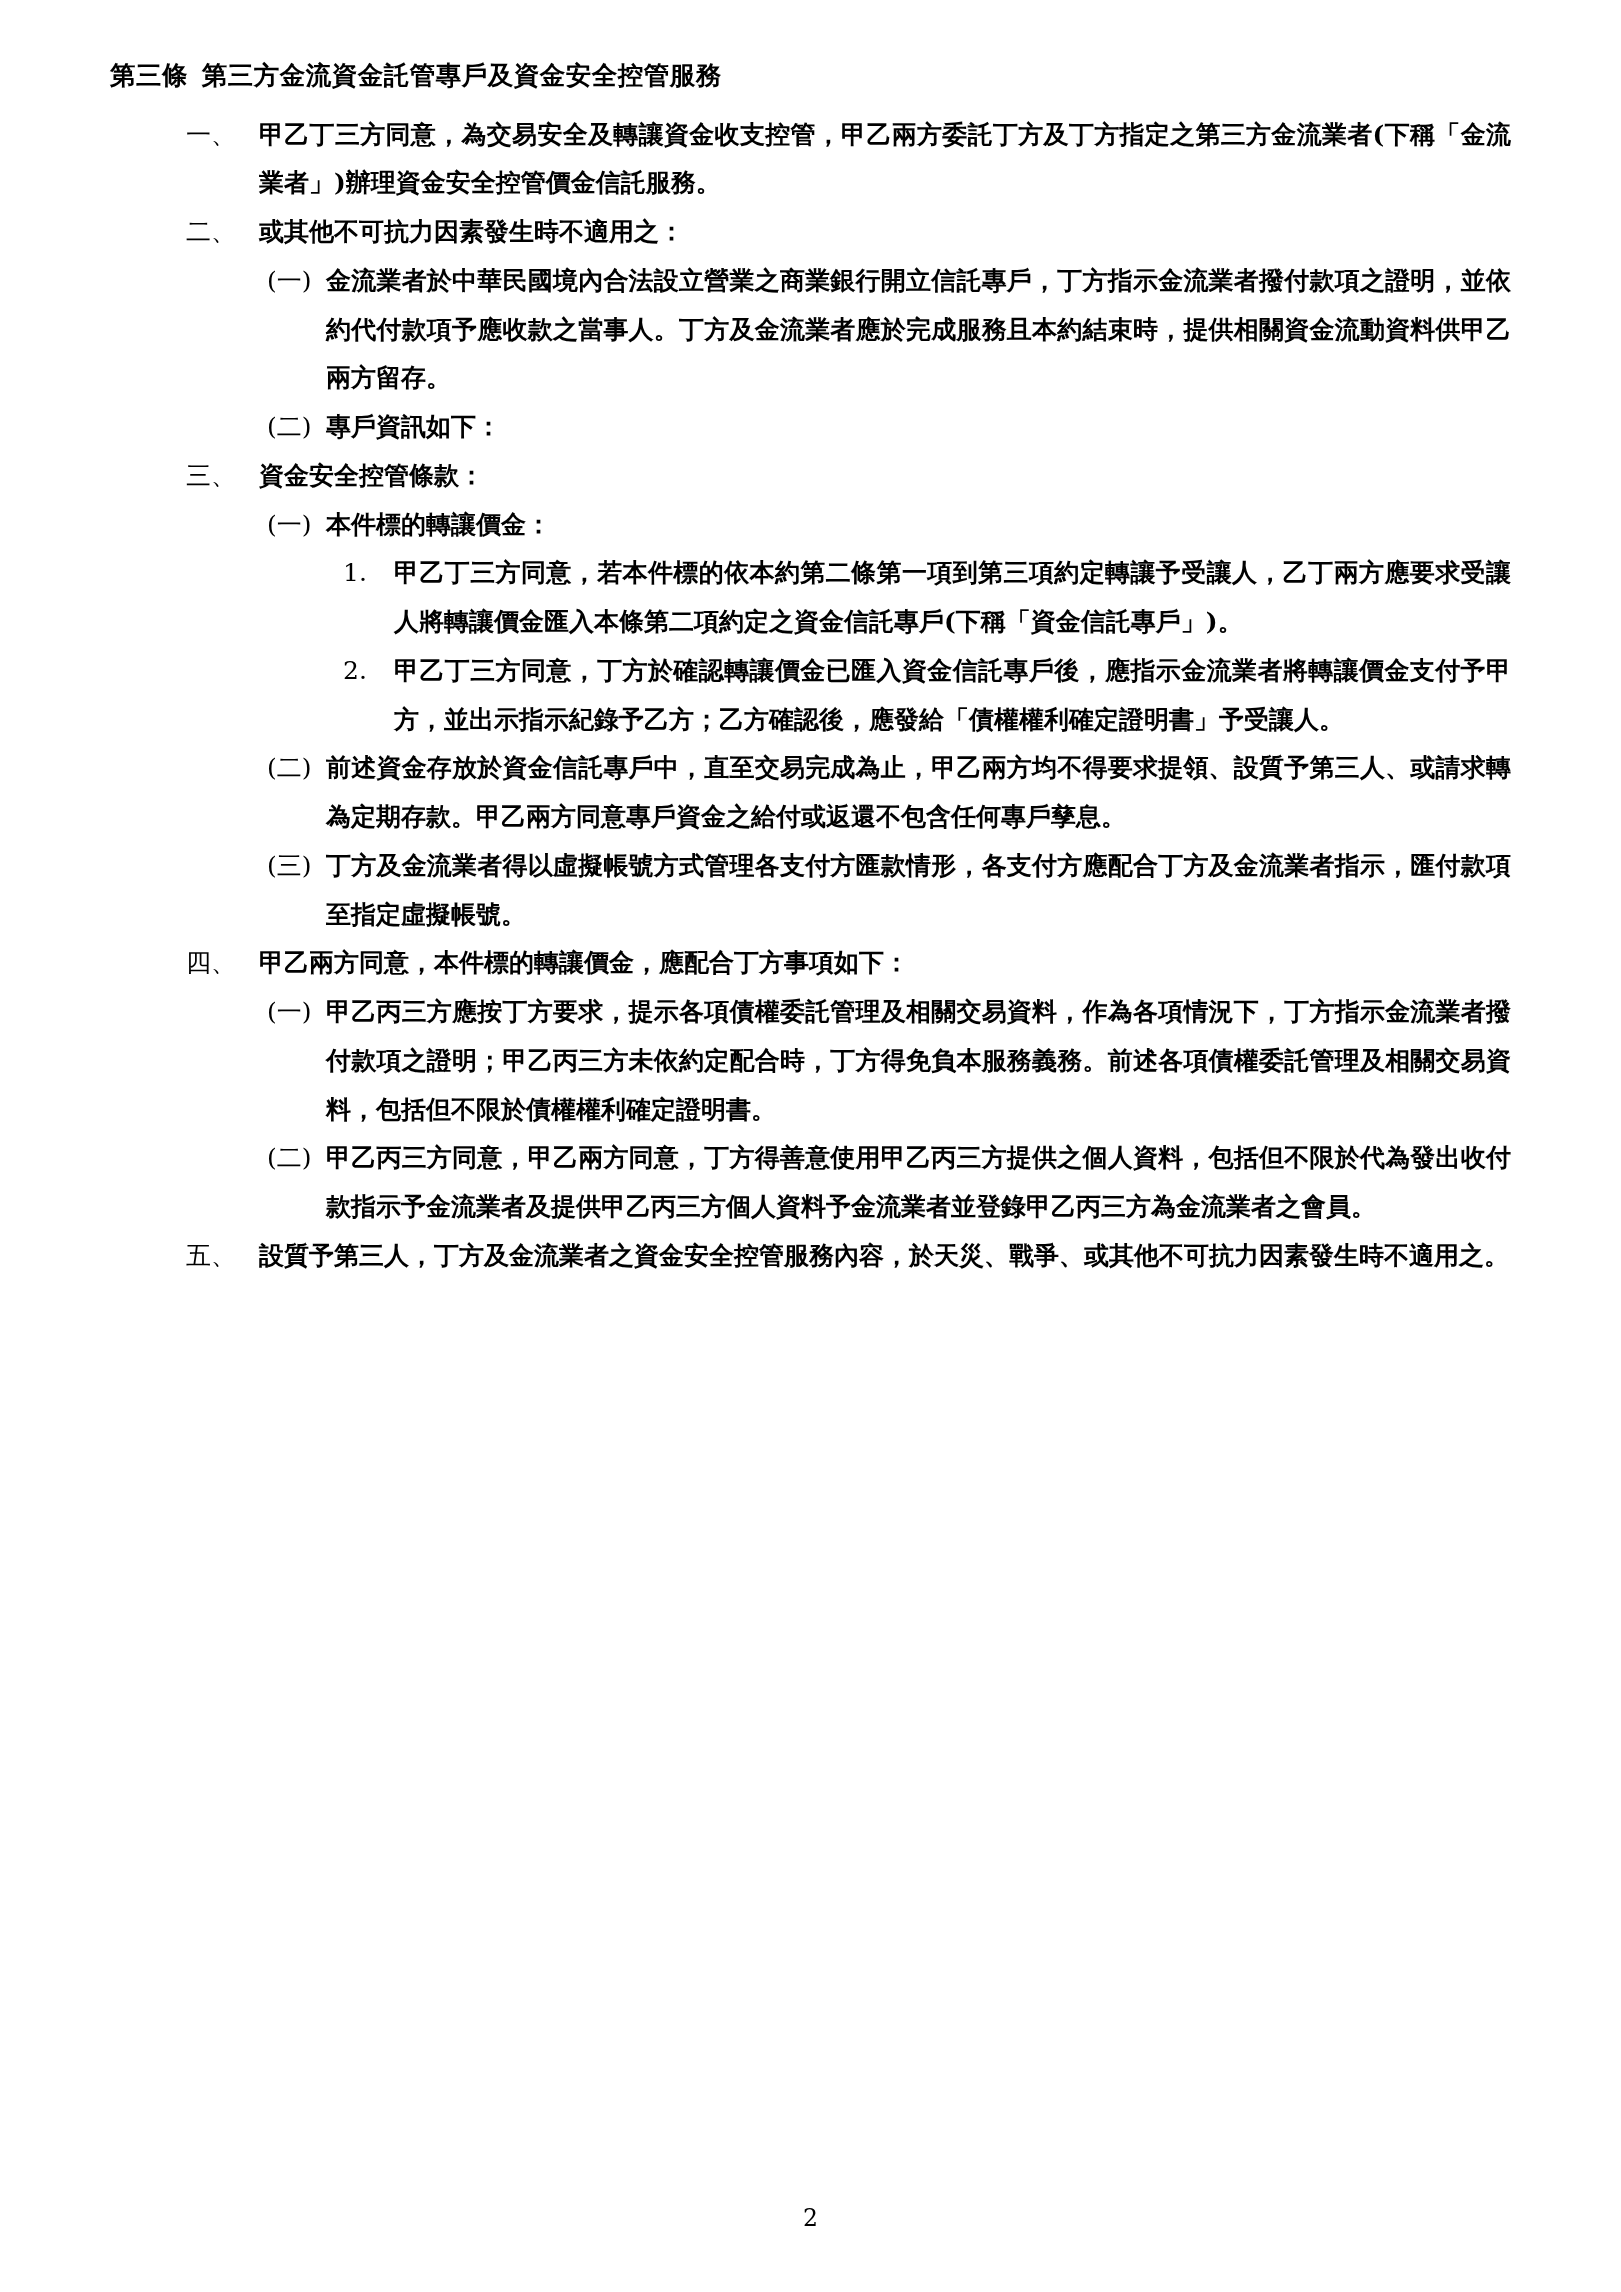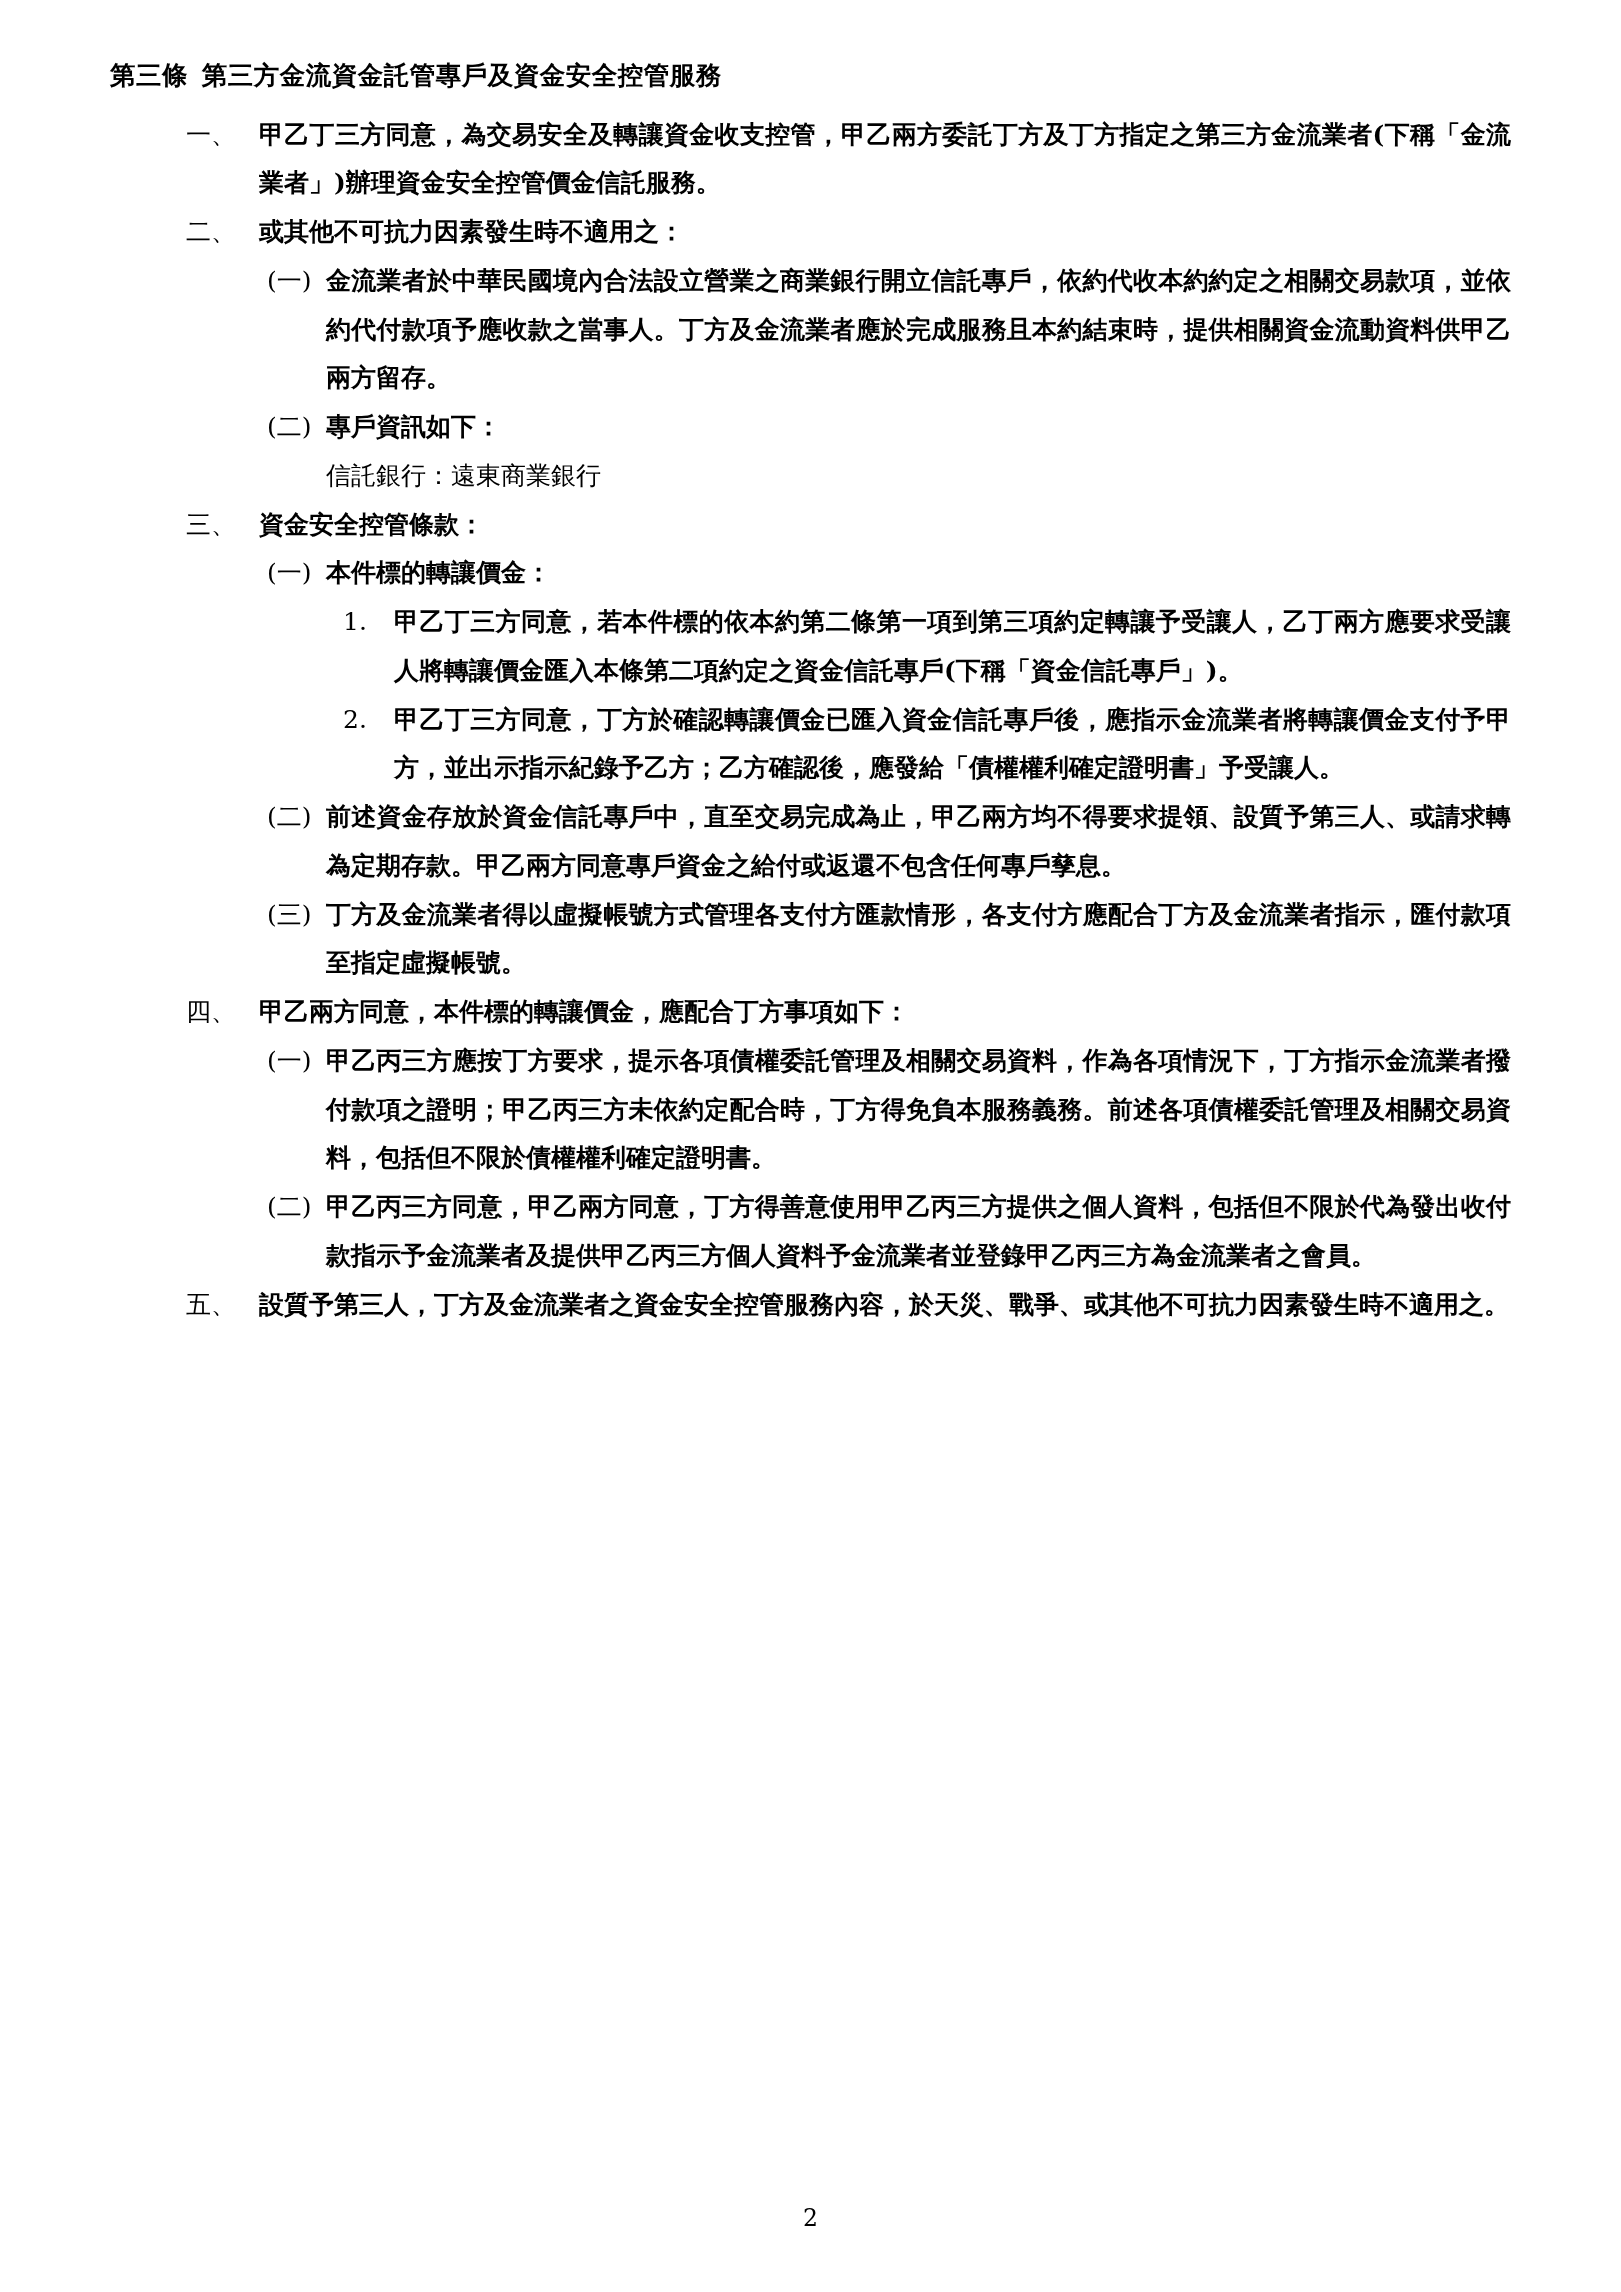--- a/index.html
+++ b/index.html
@@ -105,29 +105,28 @@
       <span class="body">甲乙丁三方同意，為交易安全及轉讓資金收支控管，甲乙兩方委託丁方及丁方指定之第三方金流業者(下稱「金流業者」)辦理資金安全控管價金信託服務。</span>
     </div>
 
     <div class="row lvl1">
       <span class="marker">二、</span>
       <span class="body">或其他不可抗力因素發生時不適用之：</span>
     </div>
 
     <div class="row lvl2">
       <span class="marker">(一)</span>
-      <span class="body">金流業者於中華民國境內合法設立營業之商業銀行開立信託專戶，依約代收本約約定之相關交易款項，並依約代付款項予應收款之當事人。丁方及金流業者應於完成服務且本約結束時，提供相關資金流動資料供甲乙兩方留存。</span>
+      <span class="body">金流業者於中華民國境內合法設立營業之商業銀行開立信託專戶，丁方指示金流業者撥付款項之證明，並依約代付款項予應收款之當事人。丁方及金流業者應於完成服務且本約結束時，提供相關資金流動資料供甲乙兩方留存。</span>
     </div>
 
     <div class="row lvl2">
       <span class="marker">(二)</span>
       <span class="body">專戶資訊如下：</span>
     </div>
 
-    <div class="plain">信託銀行：遠東商業銀行</div>
 
 
     <div class="row lvl1">
       <span class="marker">三、</span>
       <span class="body">資金安全控管條款：</span>
     </div>
 
     <div class="row lvl2">
       <span class="marker">(一)</span>
       <span class="body">本件標的轉讓價金：</span>

